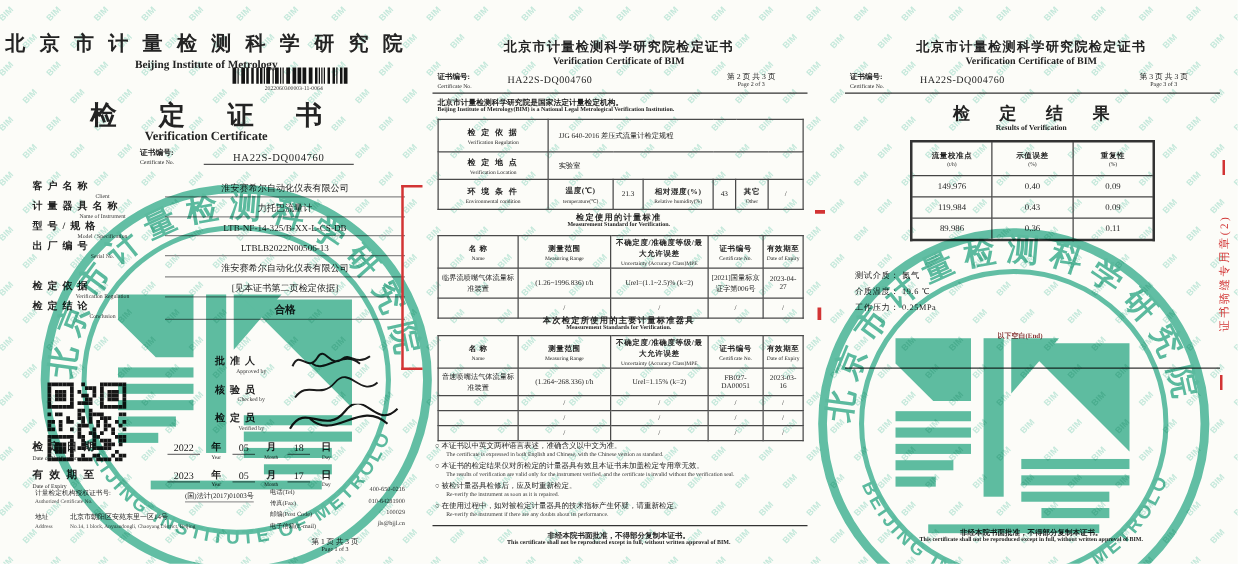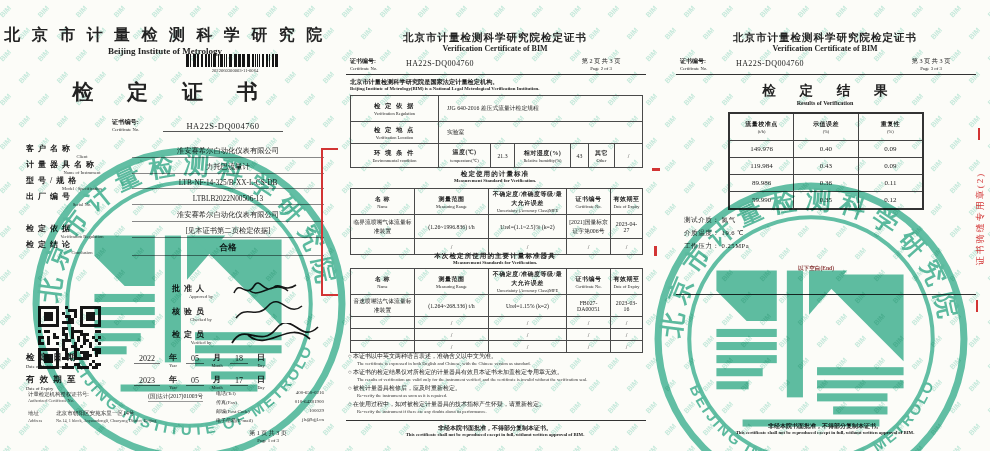--- a/index.html
+++ b/index.html
@@ -687,20 +687,21 @@
         <div style="position: absolute; top: 0px; height: 13px; background: rgb(21, 21, 21); left: 71px; width: 1px;"></div>
         <div style="position: absolute; top: 0px; height: 13px; background: rgb(21, 21, 21); left: 73px; width: 1px;"></div>
         <div style="position: absolute; top: 0px; height: 13px; background: rgb(21, 21, 21); left: 76px; width: 2px;"></div>
         <div style="position: absolute; top: 0px; height: 13px; background: rgb(21, 21, 21); left: 80px; width: 2px;"></div>
         <div style="position: absolute; top: 0px; height: 13px; background: rgb(21, 21, 21); left: 83px; width: 1px;"></div>
         <div style="position: absolute; top: 0px; height: 13px; background: rgb(21, 21, 21); left: 86px; width: 2px;"></div>
         <div style="position: absolute; top: 0px; height: 13px; background: rgb(21, 21, 21); left: 89px; width: 3px;"></div>
       </div>
     <div class="abs" id="barcode-num">2022060300003-11-0064</div>
     <div class="abs ctr p1-cert-cn">检 定 证 书</div>
+    <div class="abs ctr p1-cert-en">Verification Certificate</div>
     <div class="abs certno-lbl">
       <div class="cn">证书编号:</div>
       <div class="en">Certificate No.</div>
     </div>
     <div class="abs certno-val">HA22S-DQ004760</div>
 
     <div class="abs f-row" style="top:143px">
       <div class="f-lbl">
           <div class="cn">客 户 名 称</div>
           <div class="en">Client</div>
@@ -1087,25 +1088,20 @@
           </tr>
       <tr>
             <td>119.984</td>
             <td>0.43</td>
             <td>0.09</td>
           </tr>
       <tr>
             <td>89.986</td>
             <td>0.36</td>
             <td>0.11</td>
-          </tr>
-      <tr>
-            <td>59.990</td>
-            <td>0.35</td>
-            <td>0.12</td>
           </tr>
     </tbody>
       </table>
 
     <div class="abs cond" style="top:216px">测试介质：  氮气</div>
     <div class="abs cond" style="top:229px">介质温度：  19.6 ℃</div>
     <div class="abs cond" style="top:242px">工作压力：  0.25MPa</div>
     <div class="abs endmark">以下空白(End)</div>
     <div class="abs hr" style="top:294px"></div>
     <div class="abs ctr foot-cn" style="top:422px">非经本院书面批准，不得部分复制本证书。</div>

